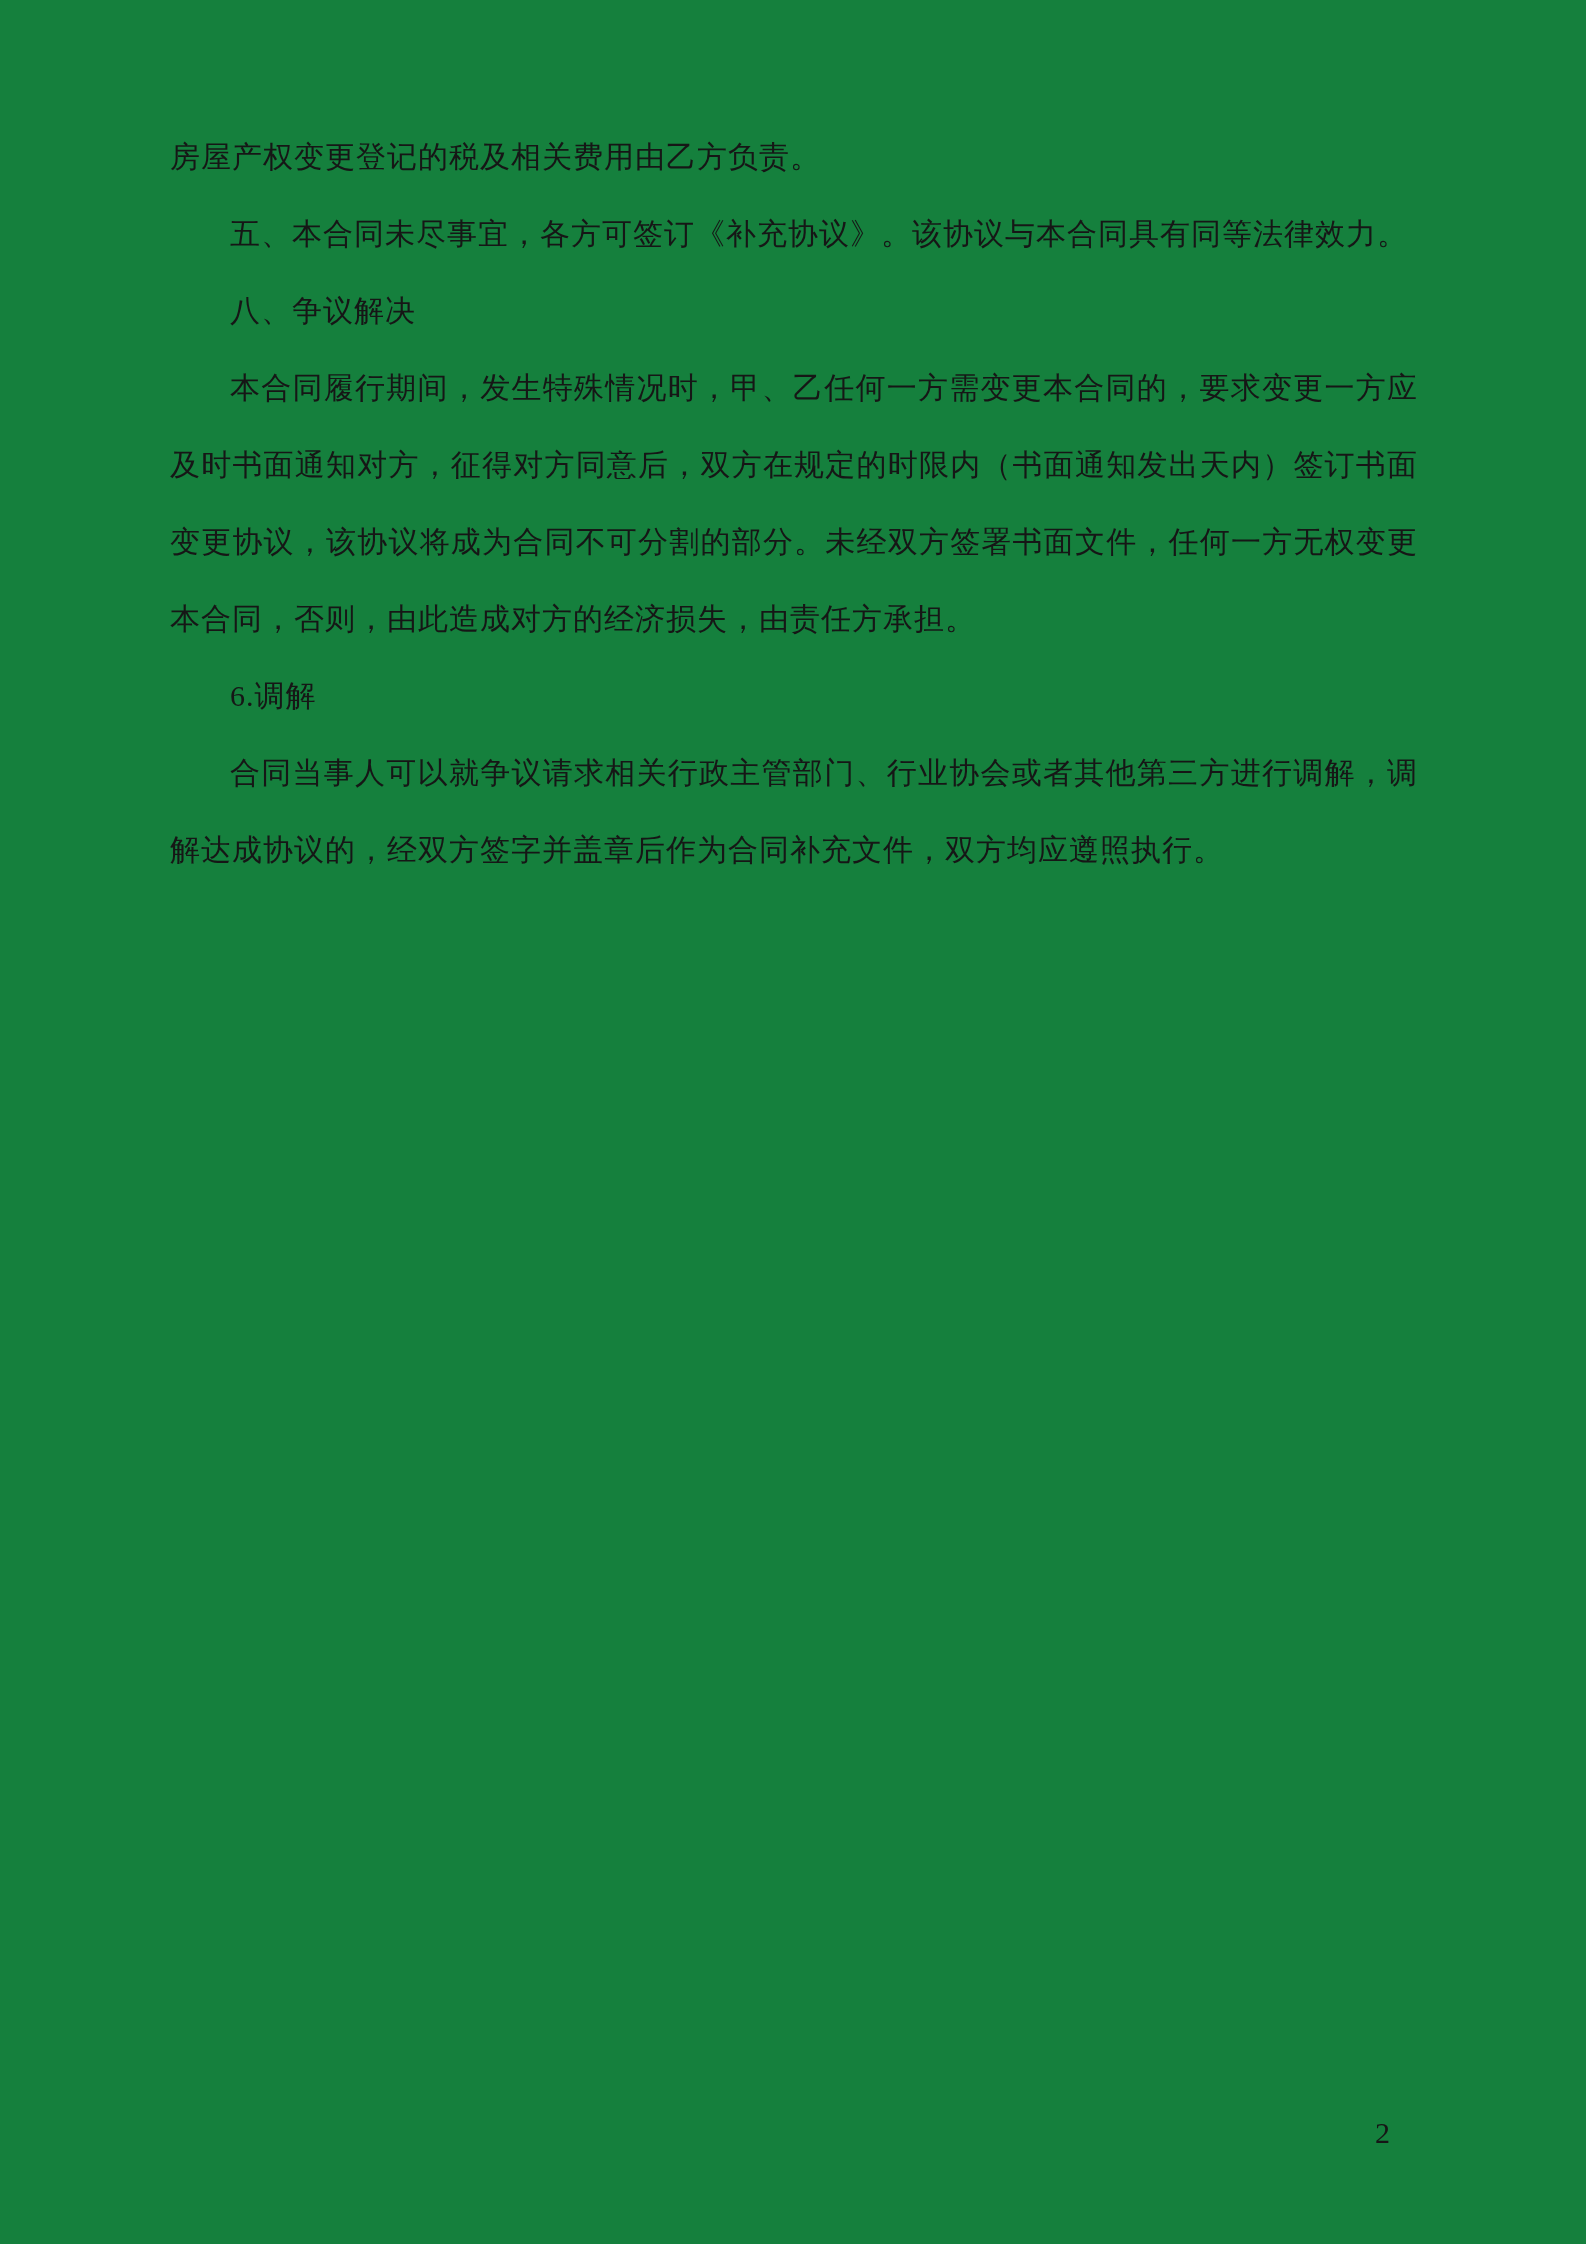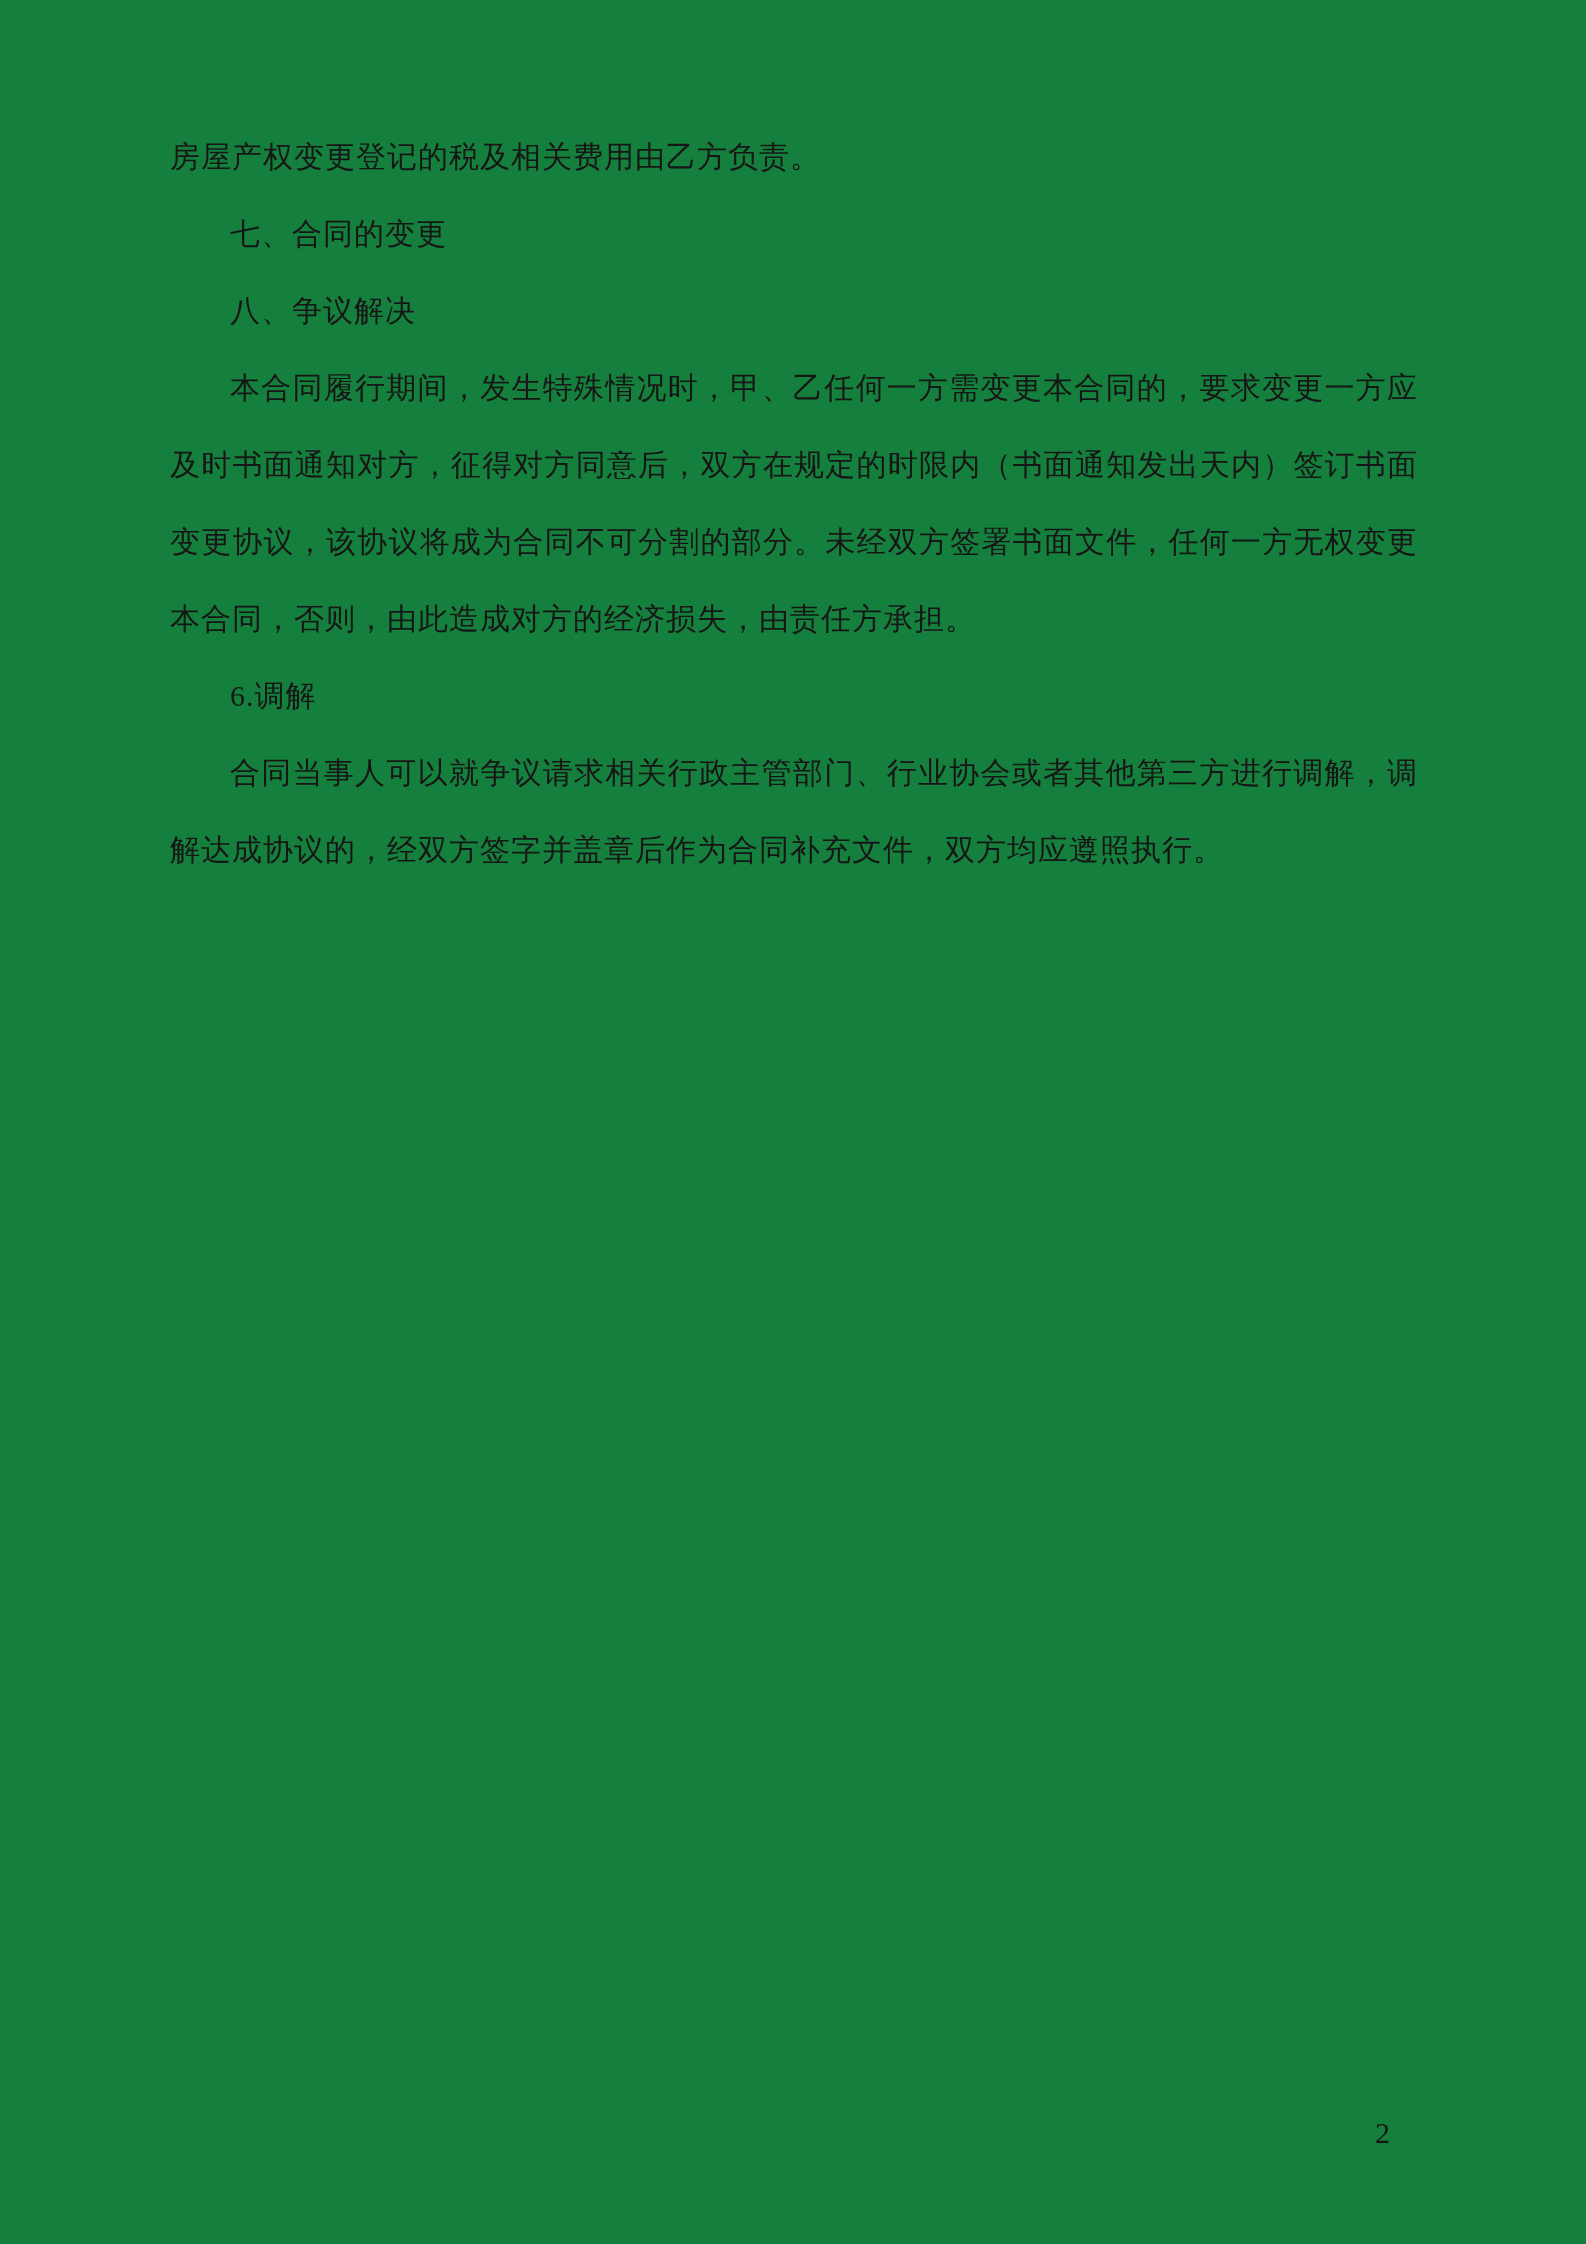--- a/index.html
+++ b/index.html
@@ -50,20 +50,20 @@
     line-height: 1;
     color: #161616;
   }
 </style>
 </head>
 <body>
 
 <div class="page">
   <div class="content">
     <p>房屋产权变更登记的税及相关费用由乙方负责。</p>
-    <p class="indent">七、合同的变更</p>
+    <p class="indent">五、本合同未尽事宜，各方可签订《补充协议》。该协议与本合同具有同等法律效力。</p>
     <p class="indent">八、争议解决</p>
     <p class="indent">本合同履行期间，发生特殊情况时，甲、乙任何一方需变更本合同的，要求变更一方应及时书面通知对方，征得对方同意后，双方在规定的时限内（书面通知发出天内）签订书面变更协议，该协议将成为合同不可分割的部分。未经双方签署书面文件，任何一方无权变更本合同，否则，由此造成对方的经济损失，由责任方承担。</p>
     <p class="indent">6.调解</p>
     <p class="indent">合同当事人可以就争议请求相关行政主管部门、行业协会或者其他第三方进行调解，调解达成协议的，经双方签字并盖章后作为合同补充文件，双方均应遵照执行。</p>
   </div>
   <div class="page-number">2</div>
 </div>
 
 </body></html>

